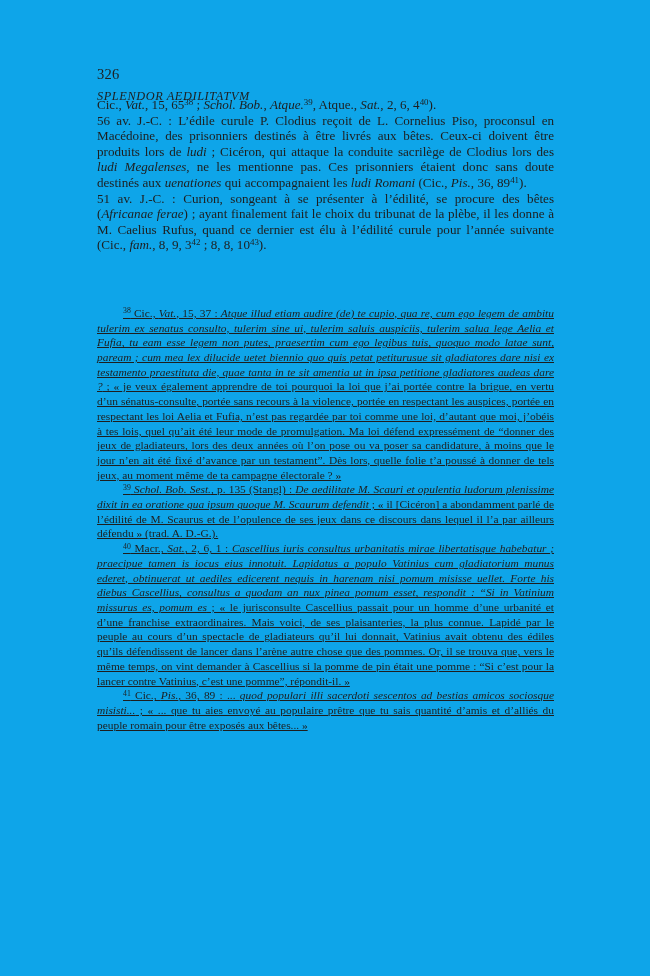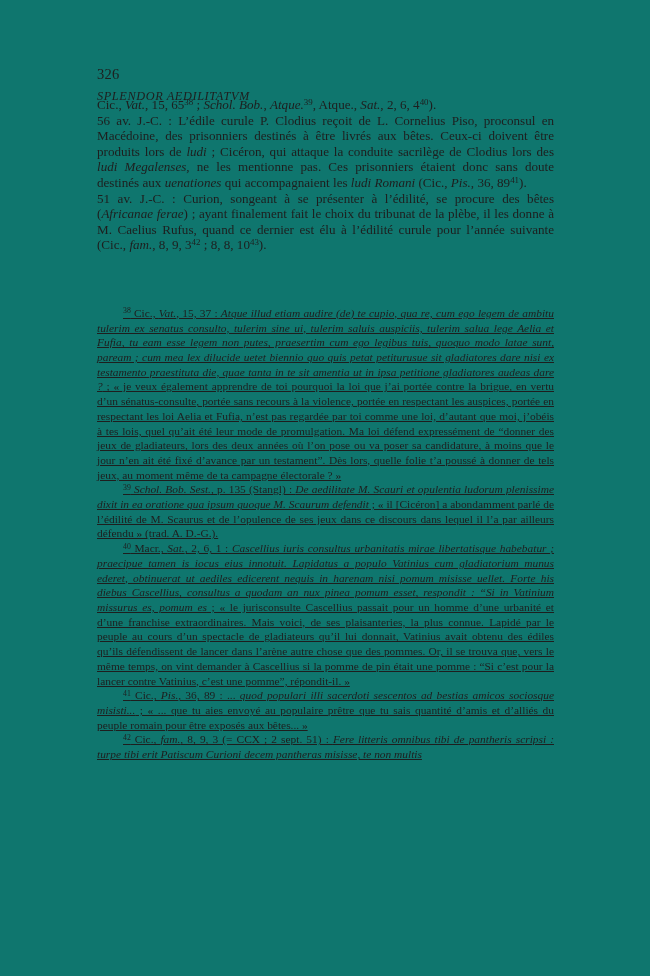--- a/index.html
+++ b/index.html
@@ -1,17 +1,17 @@
 <!DOCTYPE html>
 <html lang="fr"><head>
 <meta charset="utf-8">
 <style>
   html,body{margin:0;padding:0;}
   body{width:650px;height:976px;background:#ffffff;}
-  .page{position:relative;width:650px;height:976px;background:#0f766e;color:#1e1e1e;
+  .page{position:relative;width:650px;height:976px;background:#0ea5e9;color:#1e1e1e;
         font-family:"Liberation Serif",serif;overflow:hidden;}
   .content{position:absolute;left:97px;top:66px;width:457px;}
   .pageheader{position:relative;height:16px;}
   .pagenum{position:absolute;left:0;top:0;font-size:14.5px;letter-spacing:.3px;}
   .runtitle{position:absolute;left:0;right:0;top:2.5px;text-align:left;font-style:italic;
             font-size:12.3px;letter-spacing:.6px;margin-top:20px;}
   .bodytext{margin-top:15px;}
   .bodytext p{margin:0;font-size:13.1px;line-height:15.6px;text-align:justify;hyphens:auto;}
   .footnotes{margin-top:53px;}
   .footnotes p{margin:0;font-size:11.4px;line-height:14.7px;text-align:justify;hyphens:auto;}
@@ -31,16 +31,15 @@
     <div class="bodytext">
         <p><span>Cic., </span><span class="it">Vat.</span><span>, 15, 65</span><sup>38</sup><span> ; </span><span class="it">Schol. Bob.</span><span>, </span><span class="it">Atque.</span><sup>39</sup><span>, Atque., </span><span class="it">Sat.</span><span>, 2, 6, 4</span><sup>40</sup><span>).</span></p>
         <p><span>56 av. J.-C. : L’édile curule P. Clodius reçoit de L. Cornelius Piso, proconsul en Macédoine, des prisonniers destinés à être livrés aux bêtes. Ceux-ci doivent être produits lors de </span><span class="it">ludi</span><span> ; Cicéron, qui attaque la conduite sacrilège de Clodius lors des </span><span class="it">ludi Megalenses</span><span>, ne les mentionne pas. Ces prisonniers étaient donc sans doute destinés aux </span><span class="it">uenationes</span><span> qui accompagnaient les </span><span class="it">ludi Romani</span><span> (Cic., </span><span class="it">Pis.</span><span>, 36, 89</span><sup>41</sup><span>).</span></p>
         <p><span>51 av. J.-C. : Curion, songeant à se présenter à l’édilité, se procure des bêtes (</span><span class="it">Africanae ferae</span><span>) ; ayant finalement fait le choix du tribunat de la plèbe, il les donne à M. Caelius Rufus, quand ce dernier est élu à l’édilité curule pour l’année suivante (Cic., </span><span class="it">fam.</span><span>, 8, 9, 3</span><sup>42</sup><span> ; 8, 8, 10</span><sup>43</sup><span>).</span></p>
       </div>
     <div class="footnotes">
         <p class="indent"><sup>38</sup><span> Cic., </span><span class="it">Vat.</span><span>, 15, 37 : </span><span class="it">Atque illud etiam audire (de) te cupio, qua re, cum ego legem de ambitu tulerim ex senatus consulto, tulerim sine ui, tulerim saluis auspiciis, tulerim salua lege Aelia et Fufia, tu eam esse legem non putes, praesertim cum ego legibus tuis, quoquo modo latae sunt, paream ; cum mea lex dilucide uetet biennio quo quis petat petiturusue sit gladiatores dare nisi ex testamento praestituta die, quae tanta in te sit amentia ut in ipsa petitione gladiatores audeas dare ?</span><span> ; « je veux également apprendre de toi pourquoi la loi que j’ai portée contre la brigue, en vertu d’un sénatus-consulte, portée sans recours à la violence, portée en respectant les auspices, portée en respectant les loi Aelia et Fufia, n’est pas regardée par toi comme une loi, d’autant que moi, j’obéis à tes lois, quel qu’ait été leur mode de promulgation. Ma loi défend expressément de “donner des jeux de gladiateurs, lors des deux années où l’on pose ou va poser sa candidature, à moins que le jour n’en ait été fixé d’avance par un testament”. Dès lors, quelle folie t’a poussé à donner de tels jeux, au moment même de ta campagne électorale ? »</span></p>
         <p class="indent"><sup>39</sup><span> </span><span class="it">Schol. Bob. Sest.</span><span>, p. 135 (Stangl) : </span><span class="it">De aedilitate M. Scauri et opulentia ludorum plenissime dixit in ea oratione qua ipsum quoque M. Scaurum defendit</span><span> ; « il [Cicéron] a abondamment parlé de l’édilité de M. Scaurus et de l’opulence de ses jeux dans ce discours dans lequel il l’a par ailleurs défendu » (trad. A. D.-G.).</span></p>
         <p class="indent"><sup>40</sup><span> Macr., </span><span class="it">Sat.</span><span>, 2, 6, 1 : </span><span class="it">Cascellius iuris consultus urbanitatis mirae libertatisque habebatur ; praecipue tamen is iocus eius innotuit. Lapidatus a populo Vatinius cum gladiatorium munus ederet, obtinuerat ut aediles edicerent nequis in harenam nisi pomum misisse uellet. Forte his diebus Cascellius, consultus a quodam an nux pinea pomum esset, respondit : “Si in Vatinium missurus es, pomum es</span><span> ; « le jurisconsulte Cascellius passait pour un homme d’une urbanité et d’une franchise extraordinaires. Mais voici, de ses plaisanteries, la plus connue. Lapidé par le peuple au cours d’un spectacle de gladiateurs qu’il lui donnait, Vatinius avait obtenu des édiles qu’ils défendissent de lancer dans l’arène autre chose que des pommes. Or, il se trouva que, vers le même temps, on vint demander à Cascellius si la pomme de pin était une pomme : “Si c’est pour la lancer contre Vatinius, c’est une pomme”, répondit-il. »</span></p>
         <p class="indent"><sup>41</sup><span> Cic., </span><span class="it">Pis.</span><span>, 36, 89 : ... </span><span class="it">quod populari illi sacerdoti sescentos ad bestias amicos sociosque misisti...</span><span> ; « ... que tu aies envoyé au populaire prêtre que tu sais quantité d’amis et d’alliés du peuple romain pour être exposés aux bêtes... »</span></p>
-        <p class="indent"><sup>42</sup><span> Cic., </span><span class="it">fam.</span><span>, 8, 9, 3 (= CCX ; 2 sept. 51) : </span><span class="it">Fere litteris omnibus tibi de pantheris scripsi : turpe tibi erit Patiscum Curioni decem pantheras misisse, te non multis</span></p>
       </div>
   </div>
 </div>
 
 </body></html>

